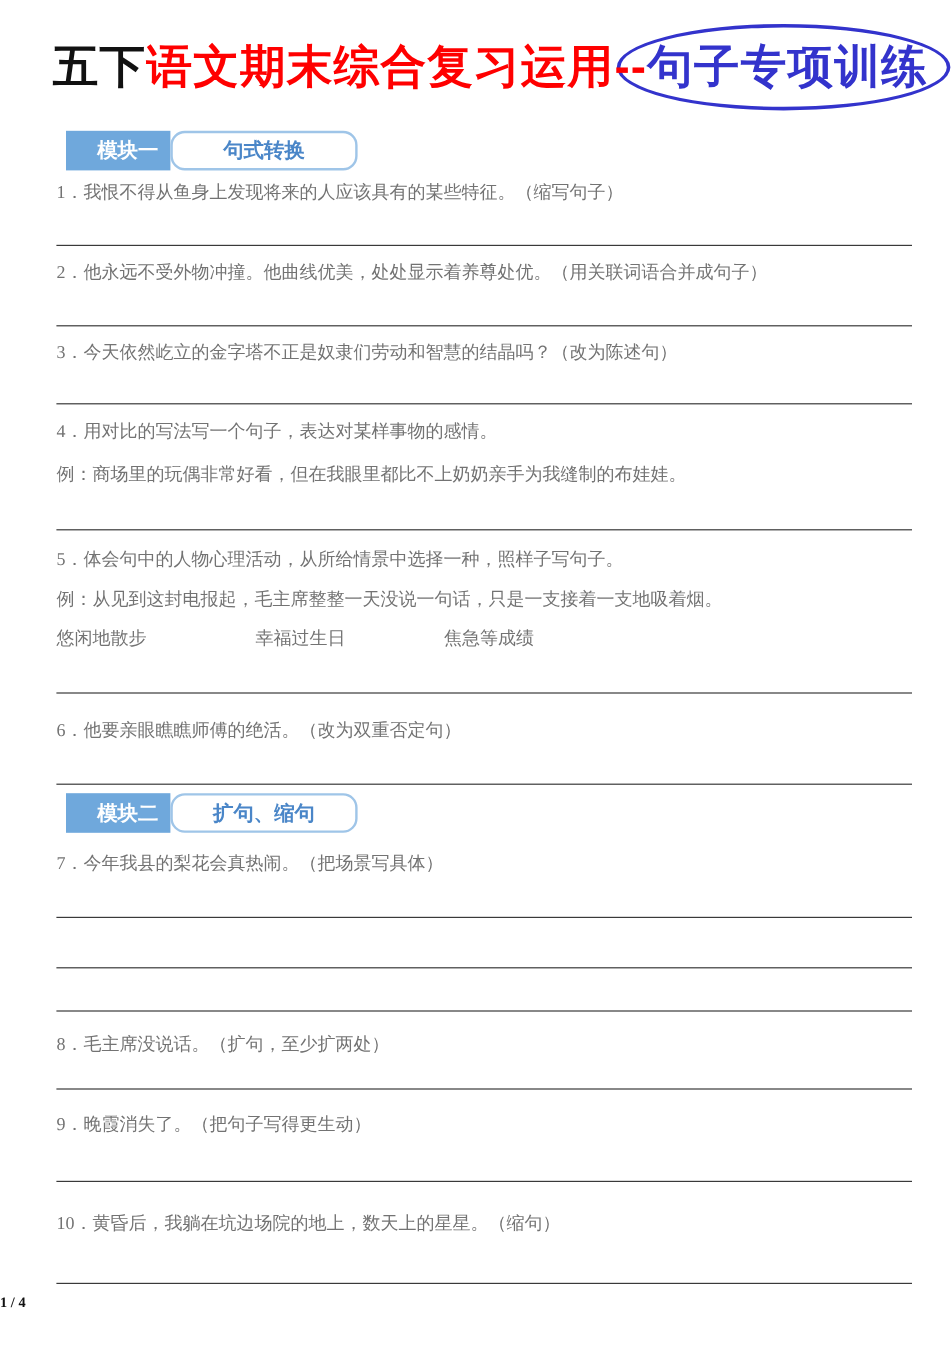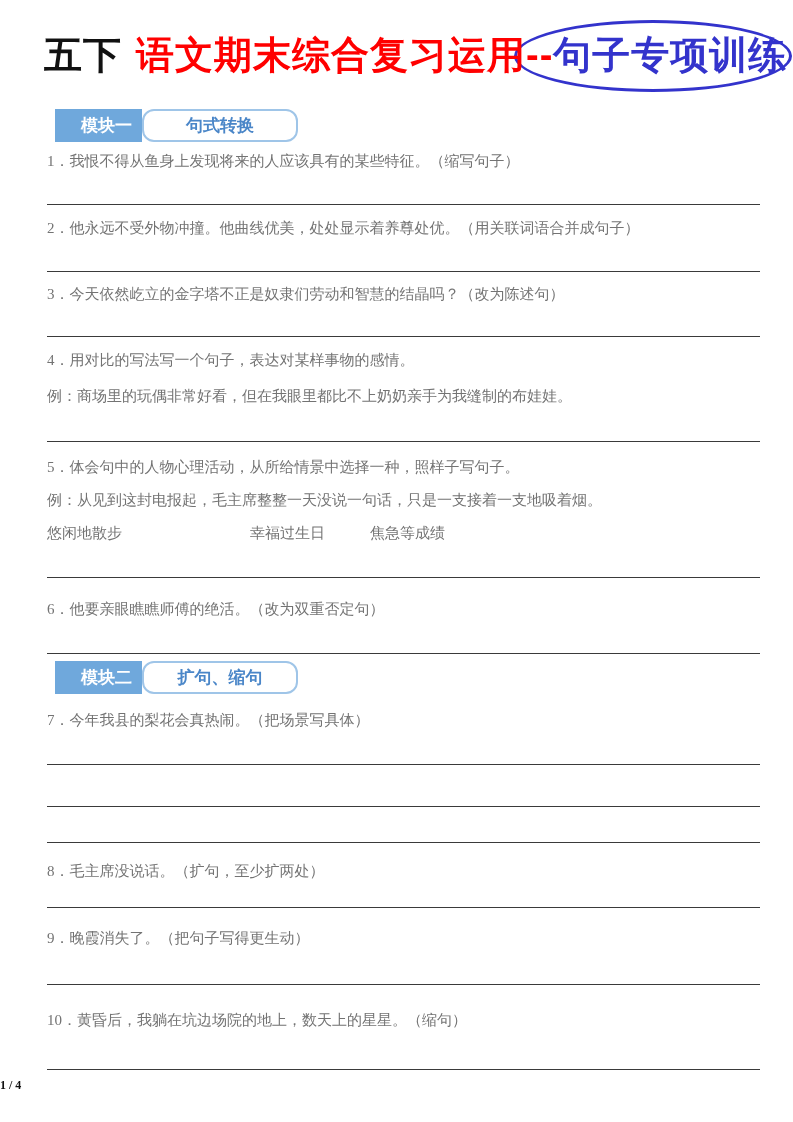--- a/index.html
+++ b/index.html
@@ -11,21 +11,21 @@
     font-family:"Liberation Serif","DejaVu Serif",serif;
   }
   
   .title {
     position:absolute; left:44px; top:30px; margin:0;
     font-family:"Liberation Sans","DejaVu Sans",sans-serif;
     font-weight:bold; font-size:38px; letter-spacing:1px;
     white-space:nowrap;
   }
   .t-black { color:#111111;margin-top:36px; }
-  .t-red   { color:var(--title_red,#ff0000);margin-left:14px; }
+  .t-red   { color:var(--title_red,#ff0000); }
   .t-blue  { color:var(--title_blue,#3333cc); }
   .title-ellipse {
     position:absolute; left:514px; top:20px;
     width:272px; height:66px;
     border:3px solid var(--title_blue,#3333cc);
     border-radius:50%;
   }
   
   .mod { position:absolute; left:55px; display:flex; align-items:stretch;
          font-family:"Liberation Sans","DejaVu Sans",sans-serif; }
@@ -43,21 +43,21 @@
     width:152px; text-align:center;
     display:flex; align-items:center; justify-content:center;
   }
   
   .q {
     position:absolute; left:47px;
     font-size:15px; color:#737373;
     white-space:nowrap; line-height:18px;
   }
   .opts span { position:absolute; top:0; white-space:nowrap; }
-  .opt2 { left:166px;margin-left:37px; }
+  .opt2 { left:166px; }
   .opt3 { left:323px; }
   
   .aline {
     position:absolute; left:47px; width:713px; height:0;
     border-top:1.6px solid var(--line_color,#3a3a3a);
   }
   
   .footer-line {
     position:absolute; left:47px; width:713px; height:0;
     border-top:1.5px solid #3a3a3a;

